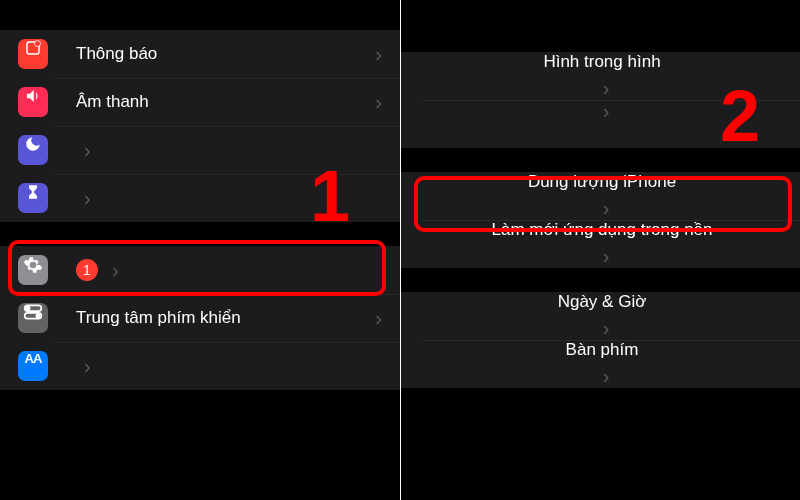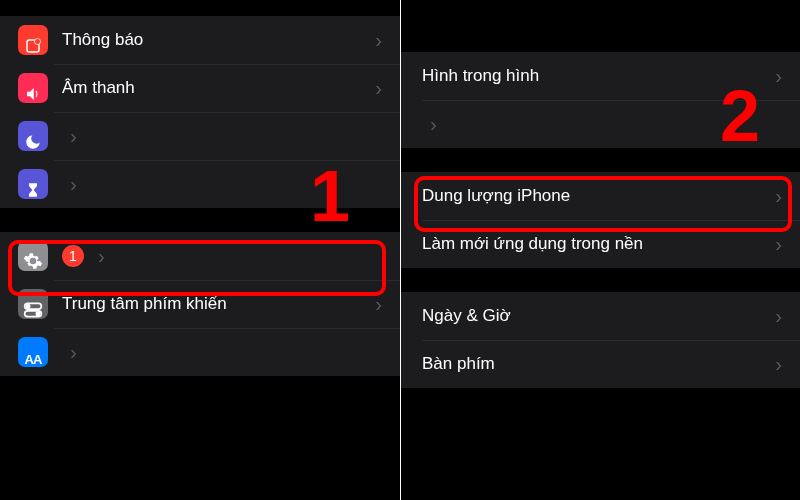--- a/index.html
+++ b/index.html
@@ -15,21 +15,21 @@
   .panels {
     display: flex;
     width: 100%;
     height: 100%;
   }
   .panel {
     flex: 1;
     position: relative;
     padding: 20px 0 0 0;
   }
-  .panel.left { padding-top: 16px; }
+  .panel.left { padding-top: 30px; }
   .divider {
     position: absolute;
     left: 400px;
     top: 0;
     width: 1px;
     height: 100%;
     background: #fff;
   }
   .group-gap { height: 24px; }
   .row {
@@ -42,30 +42,30 @@
   }
   .row + .row::before {
     content: "";
     position: absolute;
     left: 54px;
     right: 0;
     top: 0;
     height: 1px;
     background: #2a2a2c;
   }
-  .panel.right .row { padding-left: 22px; }
+  .panel.right .row { padding-left: 22px; flex-direction: column; }
   .panel.right .row + .row::before { left: 22px; }
   .icon-wrap {
     width: 30px;
     height: 30px;
     border-radius: 7px;
     display: flex;
-    align-items: flex-end;
+    align-items: flex-start;
     justify-content: center;
-    margin-right: 14px;
+    margin-right: 28px;
     flex-shrink: 0;
   }
   .label {
     flex: 1;
     font-size: 17px;
     color: #fff;
   }
   .chevron {
     color: #5a5a5e;
     font-size: 20px;

